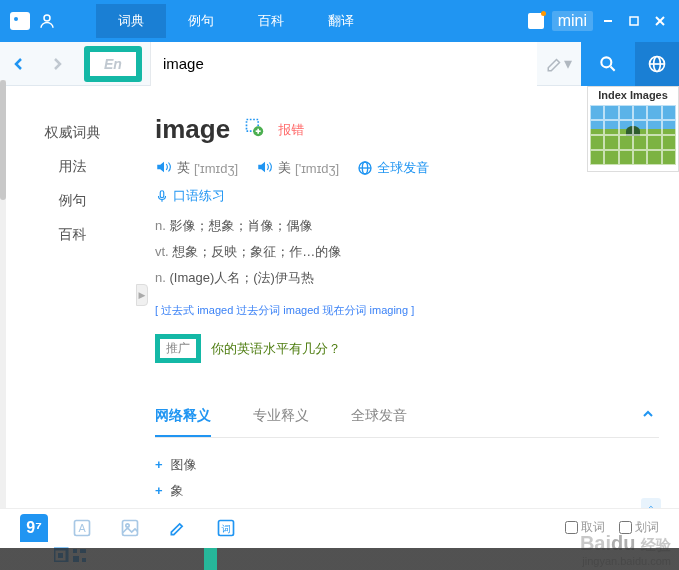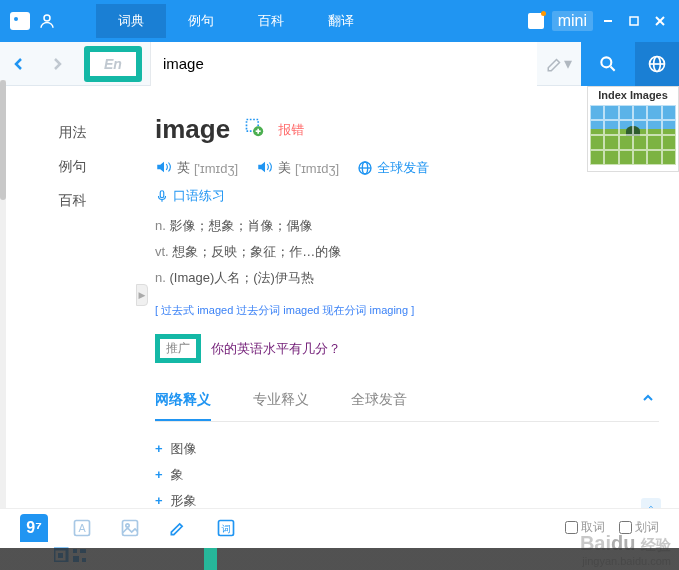--- a/index.html
+++ b/index.html
@@ -39,22 +39,22 @@
 .ph-item{display:flex;align-items:center;gap:4px}
 .sound-icon{color:#2095f2}
 .ph-sym{color:#999}
 .globe-pron{display:flex;align-items:center;gap:4px;color:#2095f2}
 .practice{color:#2095f2;font-size:13px;margin-bottom:12px;display:flex;align-items:center;gap:4px}
 .def-line{font-size:13px;color:#555;margin-bottom:8px}
 .pos{color:#888}
 .forms{color:#3b82f6;font-size:11px;margin:16px 0}
 .promo{display:flex;align-items:center;gap:10px;margin-top:14px;font-size:13px}
 .promo-tag{border:5px solid #14b8a6;padding:1px 6px;color:#888;font-size:12px}
-.promo-link{color:#701a75}
-.sub-tabs{display:flex;gap:42px;border-bottom:1px solid #e8e8e8;margin-top:28px;font-size:14px;position:relative}
+.promo-link{color:#4d7c0f}
+.sub-tabs{display:flex;gap:42px;border-bottom:1px solid #e8e8e8;margin-top:44px;font-size:14px;position:relative}
 .sub-tab{padding-bottom:10px;color:#888;cursor:pointer}
 .sub-tab.active{color:#2095f2;border-bottom:2px solid #2095f2;font-weight:bold}
 .collapse-btn{position:absolute;right:4px;top:0;color:#2095f2;cursor:pointer}
 .net-defs{margin-top:14px}
 .net-def{font-size:13px;color:#555;padding:4px 0}
 .plus{color:#2095f2;margin-right:8px;font-weight:bold}
 .thumb{position:absolute;top:0;right:0;width:92px;height:86px;border:1px solid #ddd;background:#fff}
 .thumb-header{font-size:11px;font-weight:bold;color:#333;text-align:center;padding:2px 0;font-family:Arial}
 .thumb-img{height:60px;background:linear-gradient(180deg,#5bb3e8 0%,#5bb3e8 40%,#7cb342 40%,#7cb342 100%);position:relative;margin:2px}
 .thumb-grid{position:absolute;inset:0;display:grid;grid-template-columns:repeat(6,1fr);grid-template-rows:repeat(4,1fr)}
@@ -148,20 +148,21 @@
       <svg width="20" height="20" viewBox="0 0 24 24" fill="none" stroke="#fff" stroke-width="2">
         <circle cx="12" cy="12" r="9"></circle>
         <ellipse cx="12" cy="12" rx="4" ry="9"></ellipse>
         <line x1="3" y1="12" x2="21" y2="12"></line>
       </svg>
     </div>
 </div>
 
 <div class="main">
   <div class="sidebar">
+    <div class="side-item">权威词典</div>
     <div class="side-item">用法</div>
     <div class="side-item">例句</div>
     <div class="side-item">百科</div>
   </div>
 
   <div class="expand-handle">▶</div>
 
   <div class="content">
     <div class="thumb">
       <div class="thumb-header">Index Images</div>

